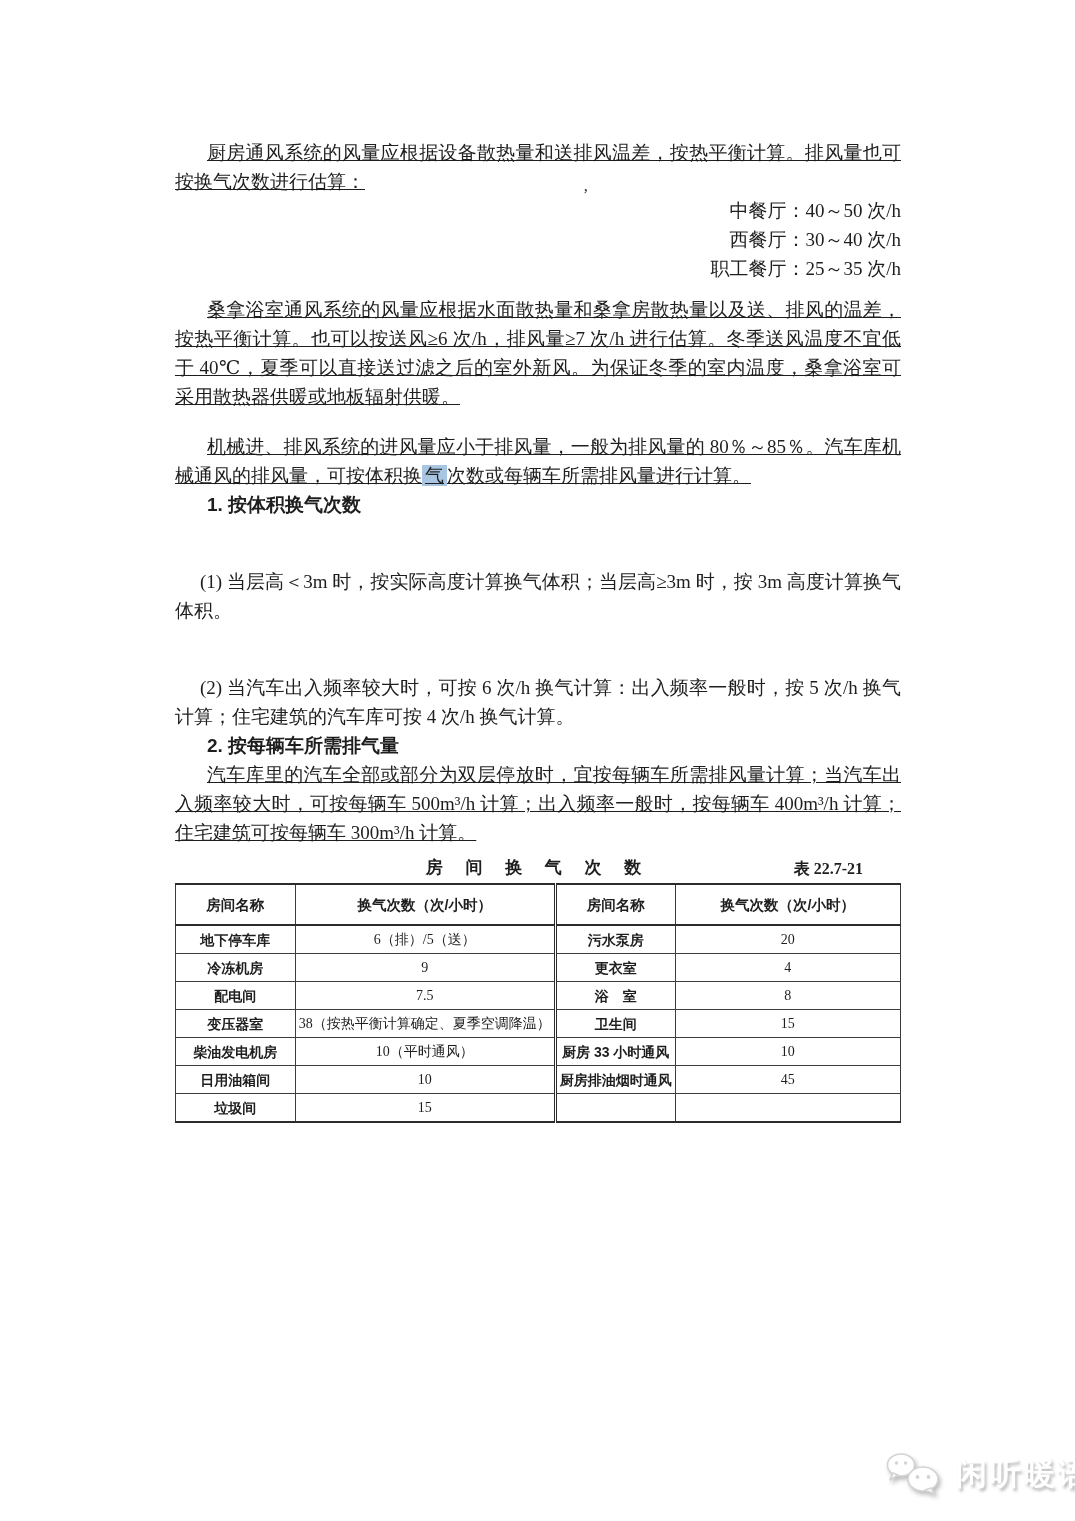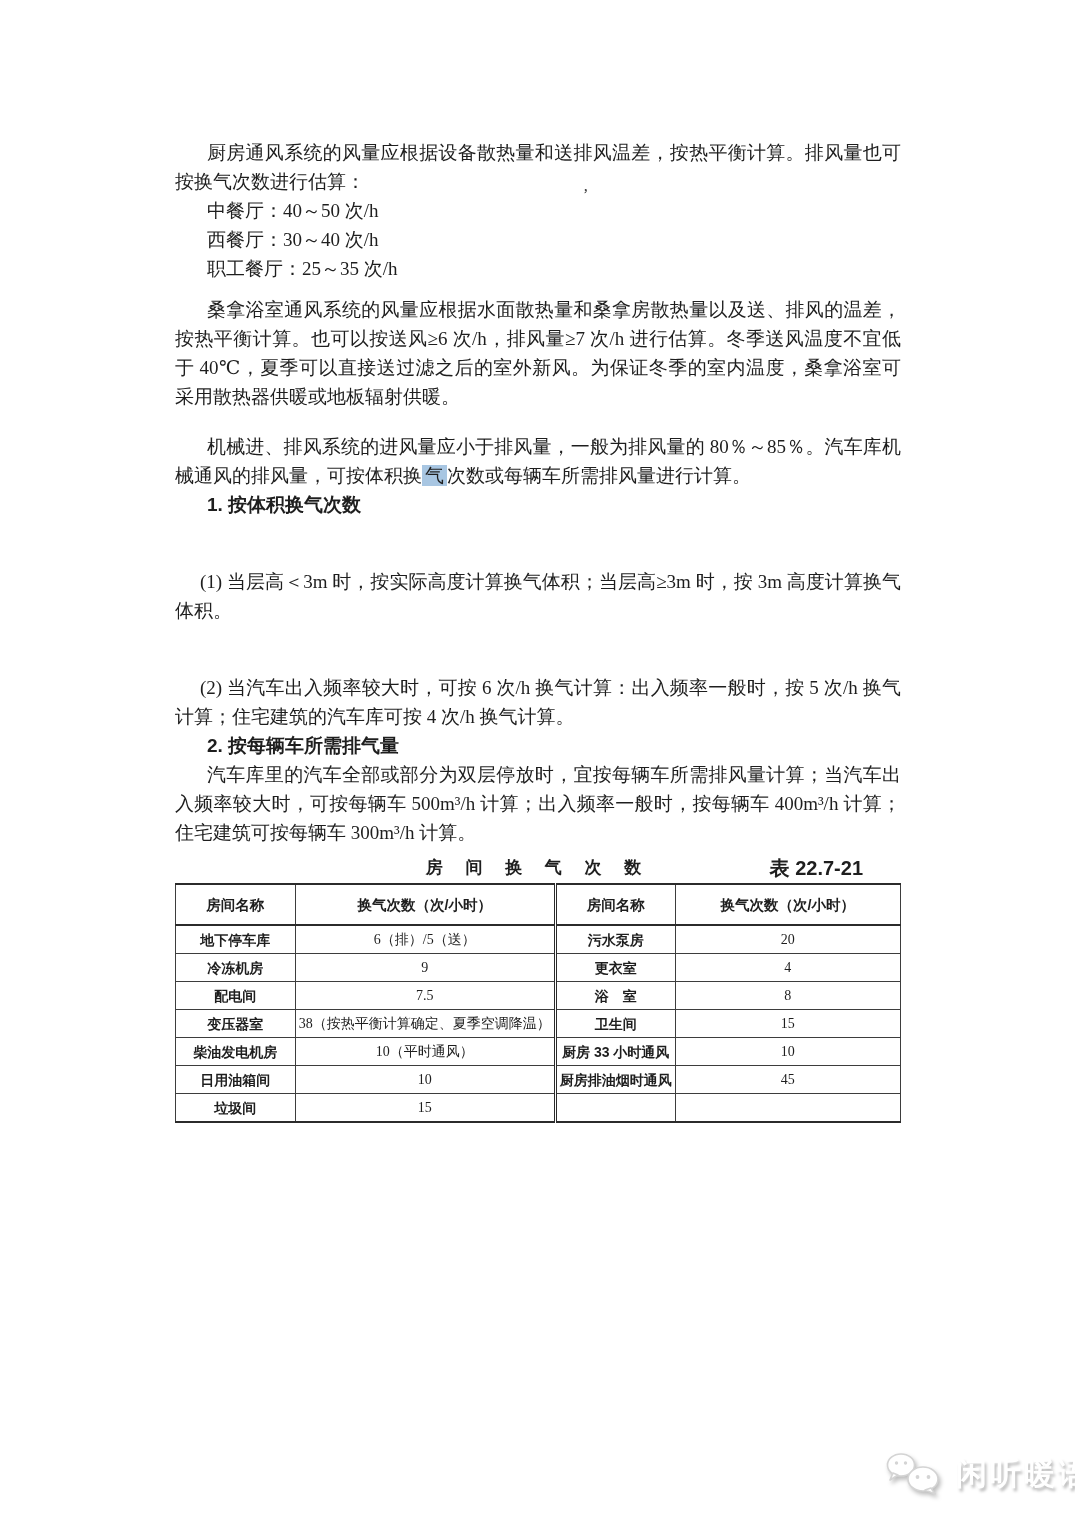--- a/index.html
+++ b/index.html
@@ -15,43 +15,43 @@
     background:#ffffff;
     overflow:hidden;
     font-family:"Liberation Serif","DejaVu Serif",serif;
     color:var(--ink,#1e1e1e);
   }
   .doc{
     position:absolute;left:175px;top:138px;width:726px;
     font-size:19px;line-height:29px;
   }
   .para{margin:0;text-align:justify;}
-  .indent{text-indent:32px;}
+  .indent{text-indent:32px;text-decoration:underline;}
   .indent-sm{text-indent:25px;margin-top:48px;}
   .sp1{margin-top:12px;}
   .sp2{margin-top:21px;}
-  .rates p{margin:0;padding-left:32px;}
+  .rates p{margin:0;padding-left:32px;text-align:right;}
   .heading{
     margin:0;padding-left:32px;font-weight:bold;
     font-family:"Liberation Sans","DejaVu Sans",sans-serif;
     font-size:19px;
   }
   .hl{background:var(--hl,#a8c6e2);padding:0 3px;}
   
   .table-block{margin-top:6px;}
   .table-caption{position:relative;height:28px;margin-bottom:2px;}
   .tbl-title{
     position:absolute;left:50%;transform:translateX(-50%);
     font-weight:bold;font-size:17px;letter-spacing:9px;white-space:nowrap;
     font-family:"Liberation Sans","DejaVu Sans",sans-serif;
   }
   .tbl-ref{
     position:absolute;right:38px;top:1px;
-    font-weight:bold;font-size:20px;white-space:nowrap;
-    font-family:Liberation Sans, sans-serif;
+    font-weight:bold;font-size:16px;white-space:nowrap;
+    font-family:Liberation Serif, serif;
   }
   table.room{
     width:100%;border-collapse:collapse;
     border-top:2px solid var(--line,#2b2b2b);
     border-bottom:2px solid var(--line,#2b2b2b);
     font-size:14px;line-height:18px;
   }
   table.room th, table.room td{
     border:1px solid #3d3d3d;
     text-align:center;vertical-align:middle;

